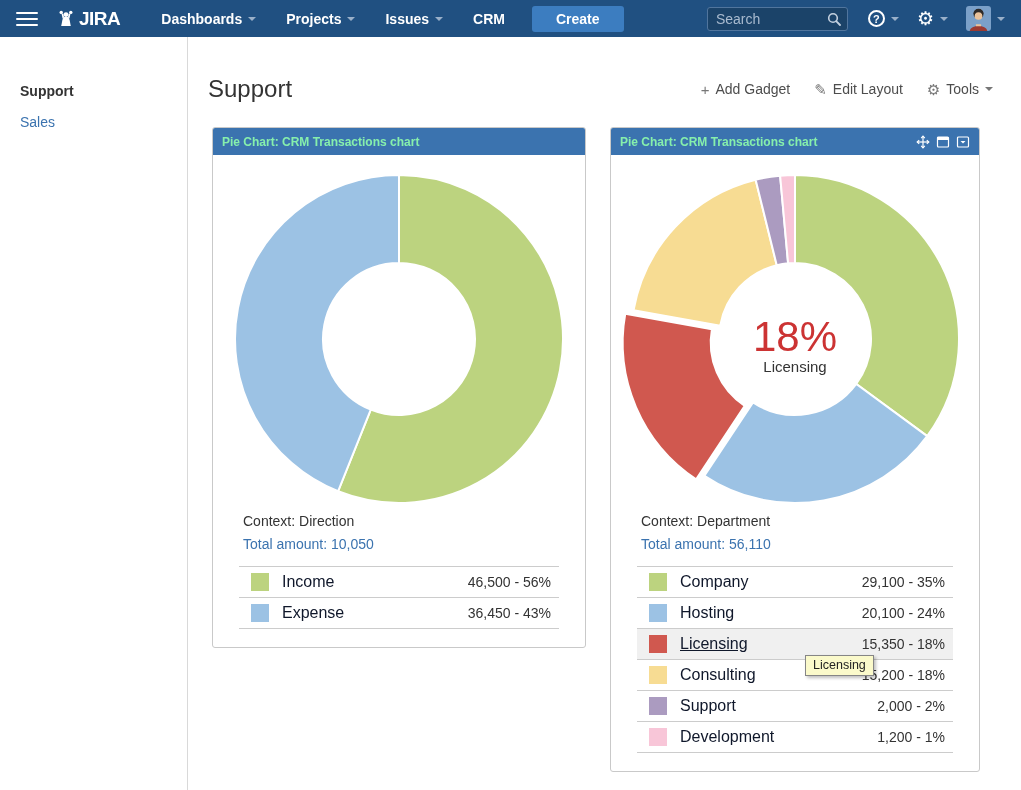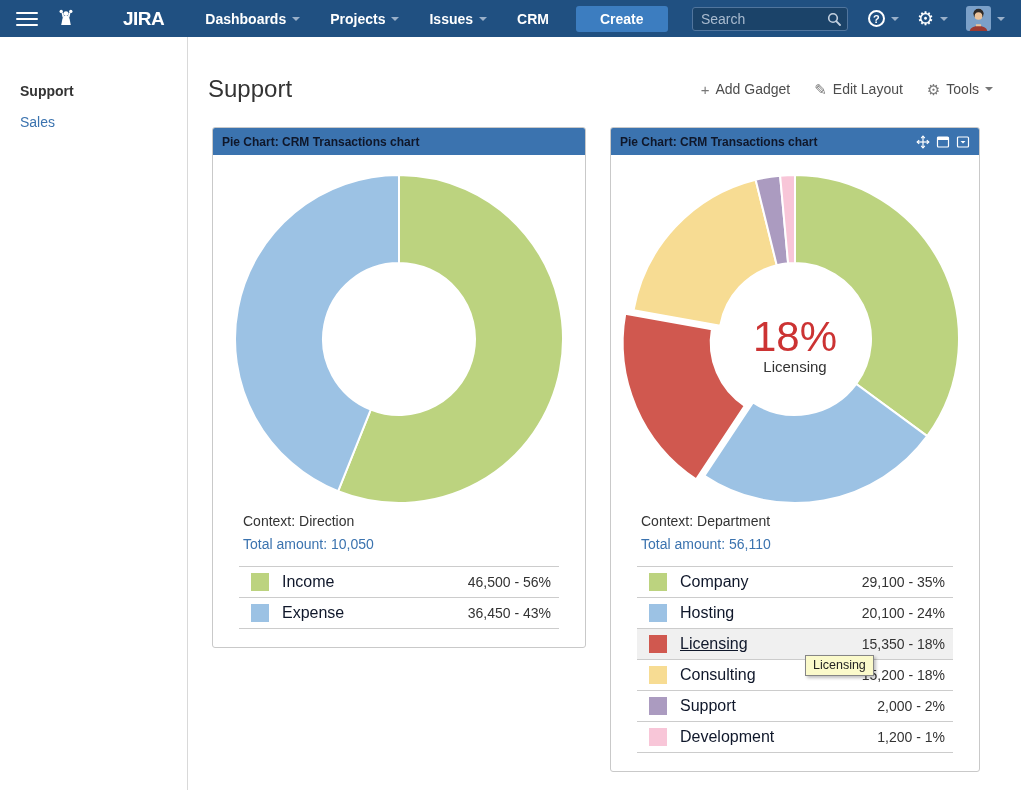--- a/index.html
+++ b/index.html
@@ -9,42 +9,42 @@
     font-family:"Liberation Sans", sans-serif; font-size:14px; color:#333;
   }
 
   
   .navbar {
     height:37px; background:#205081; display:flex; align-items:center;
     padding:0 12px; color:#fff;
   }
   .hamburger { width:22px; cursor:pointer; margin:0 4px; }
   .hamburger div { height:2px; background:#fff; margin:4px 0; border-radius:1px; }
-  .logo { display:flex; margin-left:14px; cursor:pointer;gap:44px; }
+  .logo { display:flex; align-items:center; margin-left:14px; cursor:pointer; }
   .logo svg { margin-right:3px; }
   .logo-text { font-size:19px; font-weight:bold; letter-spacing:-0.5px; color:#fff; }
   .nav-menu { display:flex; align-items:center; margin-left:26px; }
   .nav-item {
     color:#fff; font-weight:bold; font-size:14px; margin:0 15px; cursor:pointer;
     display:flex; align-items:center; white-space:nowrap;
   }
   .caret {
     display:inline-block; width:0; height:0; margin-left:6px;
     border-left:4px solid transparent; border-right:4px solid transparent;
     border-top:4px solid #9ab0c9;
   }
   .create-btn {
     background:#3c7dc0; border:none; color:#fff; font-weight:bold; font-size:14px;
     padding:5px 24px; border-radius:3px; margin-left:12px; cursor:pointer;
     font-family:inherit;
   }
   .nav-right { margin-left:auto; display:flex; align-items:center; }
   .search-box { position:relative; margin-right:20px; }
   .search-box input {
-    width:156px; height:24px; background:#1b4369; border:1px solid #51759d;
+    width:141px; height:24px; background:#1b4369; border:1px solid #51759d;
     border-radius:3px; color:#fff; font-size:14px; padding:2px 28px 2px 8px;
     font-family:inherit; outline:none;
   }
   .search-box input::placeholder { color:#a9bbcf; }
   .search-icon { position:absolute; right:7px; top:5px; }
   .nav-icon-group { display:flex; align-items:center; margin-right:18px; cursor:pointer; }
   .help-circle {
     width:17px; height:17px; border:2px solid #fff; border-radius:50%;
     display:flex; align-items:center; justify-content:center;
     font-size:11px; font-weight:bold; color:#fff;
@@ -71,21 +71,21 @@
   .action-btn .caret { border-top-color:#777; }
 
   
   .gadget-row { display:flex; align-items:flex-start; margin-top:24px; padding-left:4px; }
   .gadget {
     border:1px solid #c9c9c9; border-radius:3px; background:#fff; position:relative;
   }
   .gadget-1 { width:374px; }
   .gadget-2 { width:370px; margin-left:24px; }
   .gadget-header {
-    background:#3b73af; color:#0f172a; font-size:12px; font-weight:bold;
+    background:#3b73af; color:#86efac; font-size:12px; font-weight:bold;
     padding:7px 9px 6px; display:flex; align-items:center;
     border-radius:2px 2px 0 0; cursor:move;
   }
   .gadget-header .spacer { flex:1; }
   .win-icon { margin-left:6px; cursor:pointer; display:flex; }
   .donut-wrap { display:flex; justify-content:center; margin:16px 0 6px; }
   svg.donut { overflow:visible; display:block; }
   svg.donut path { cursor:pointer; }
   .context-block { padding:0 30px; font-size:14px; color:#333; }
   .context-line { margin:2px 0 0; }

